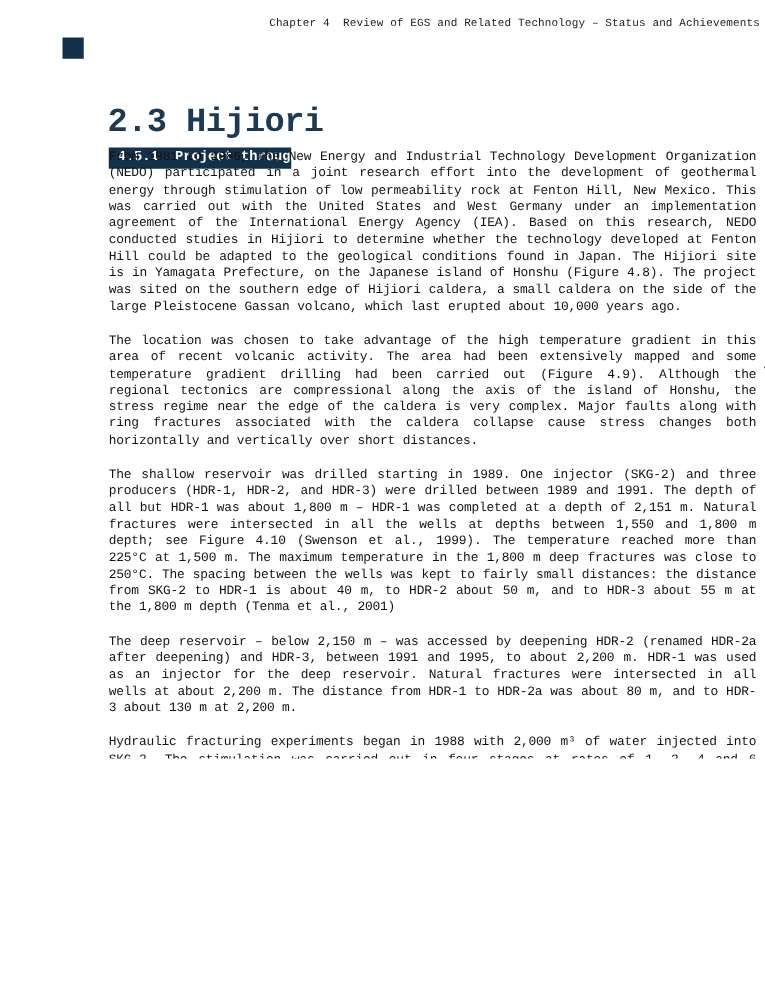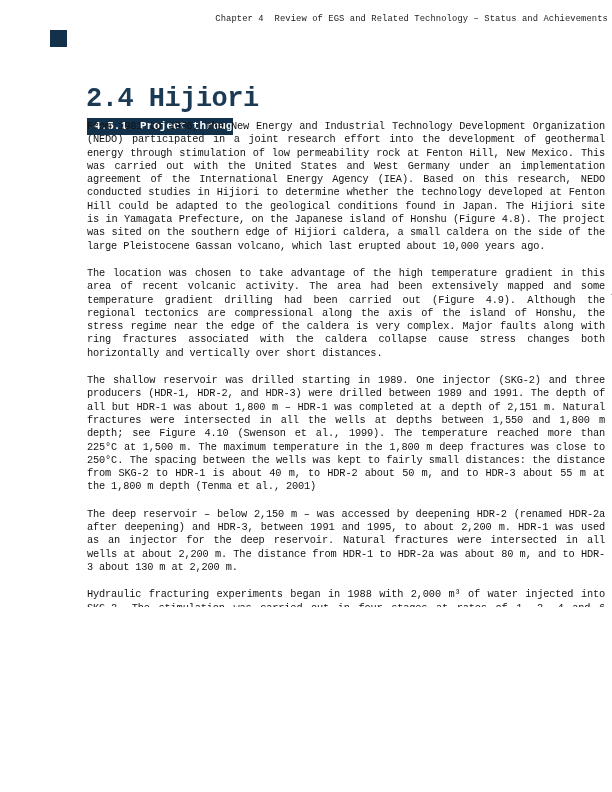--- a/index.html
+++ b/index.html
@@ -108,21 +108,21 @@
 </style>
 </head>
 <body>
 
 <div class="page">
 
   <div class="running-header">Chapter 4  Review of EGS and Related Technology – Status and Achievements</div>
 
   <div class="corner-mark top"></div>
 
-  <h1 class="section-heading">2.4 Hijiori</h1>
+  <h1 class="section-heading">2.3 Hijiori</h1>
 
   <div class="subsection-banner">
     <span class="subsection-number">4.5.1</span><span>Project through</span>
   </div>
 
   <div class="body-text">
     <p>From 1981 to 1986, the New Energy and Industrial Technology Development Organization (NEDO) participated in a joint research effort into the development of geothermal energy through stimulation of low permeability rock at Fenton Hill, New Mexico. This was carried out with the United States and West Germany under an implementation agreement of the International Energy Agency (IEA). Based on this research, NEDO conducted studies in Hijiori to determine whether the technology developed at Fenton Hill could be adapted to the geological conditions found in Japan. The Hijiori site is in Yamagata Prefecture, on the Japanese island of Honshu (Figure 4.8). The project was sited on the southern edge of Hijiori caldera, a small caldera on the side of the large Pleistocene Gassan volcano, which last erupted about 10,000 years ago.</p>
     <p>The location was chosen to take advantage of the high temperature gradient in this area of recent volcanic activity. The area had been extensively mapped and some temperature gradient drilling had been carried out (Figure 4.9). Although the regional tectonics are compressional along the axis of the island of Honshu, the stress regime near the edge of the caldera is very complex. Major faults along with ring fractures associated with the caldera collapse cause stress changes both horizontally and vertically over short distances.</p>
     <p>The shallow reservoir was drilled starting in 1989. One injector (SKG-2) and three producers (HDR-1, HDR-2, and HDR-3) were drilled between 1989 and 1991. The depth of all but HDR-1 was about 1,800 m – HDR-1 was completed at a depth of 2,151 m. Natural fractures were intersected in all the wells at depths between 1,550 and 1,800 m depth; see Figure 4.10 (Swenson et al., 1999). The temperature reached more than 225°C at 1,500 m. The maximum temperature in the 1,800 m deep fractures was close to 250°C. The spacing between the wells was kept to fairly small distances: the distance from SKG-2 to HDR-1 is about 40 m, to HDR-2 about 50 m, and to HDR-3 about 55 m at the 1,800 m depth (Tenma et al., 2001)</p>
     <p>The deep reservoir – below 2,150 m – was accessed by deepening HDR-2 (renamed HDR-2a after deepening) and HDR-3, between 1991 and 1995, to about 2,200 m. HDR-1 was used as an injector for the deep reservoir. Natural fractures were intersected in all wells at about 2,200 m. The distance from HDR-1 to HDR-2a was about 80 m, and to HDR-3 about 130 m at 2,200 m.</p>

